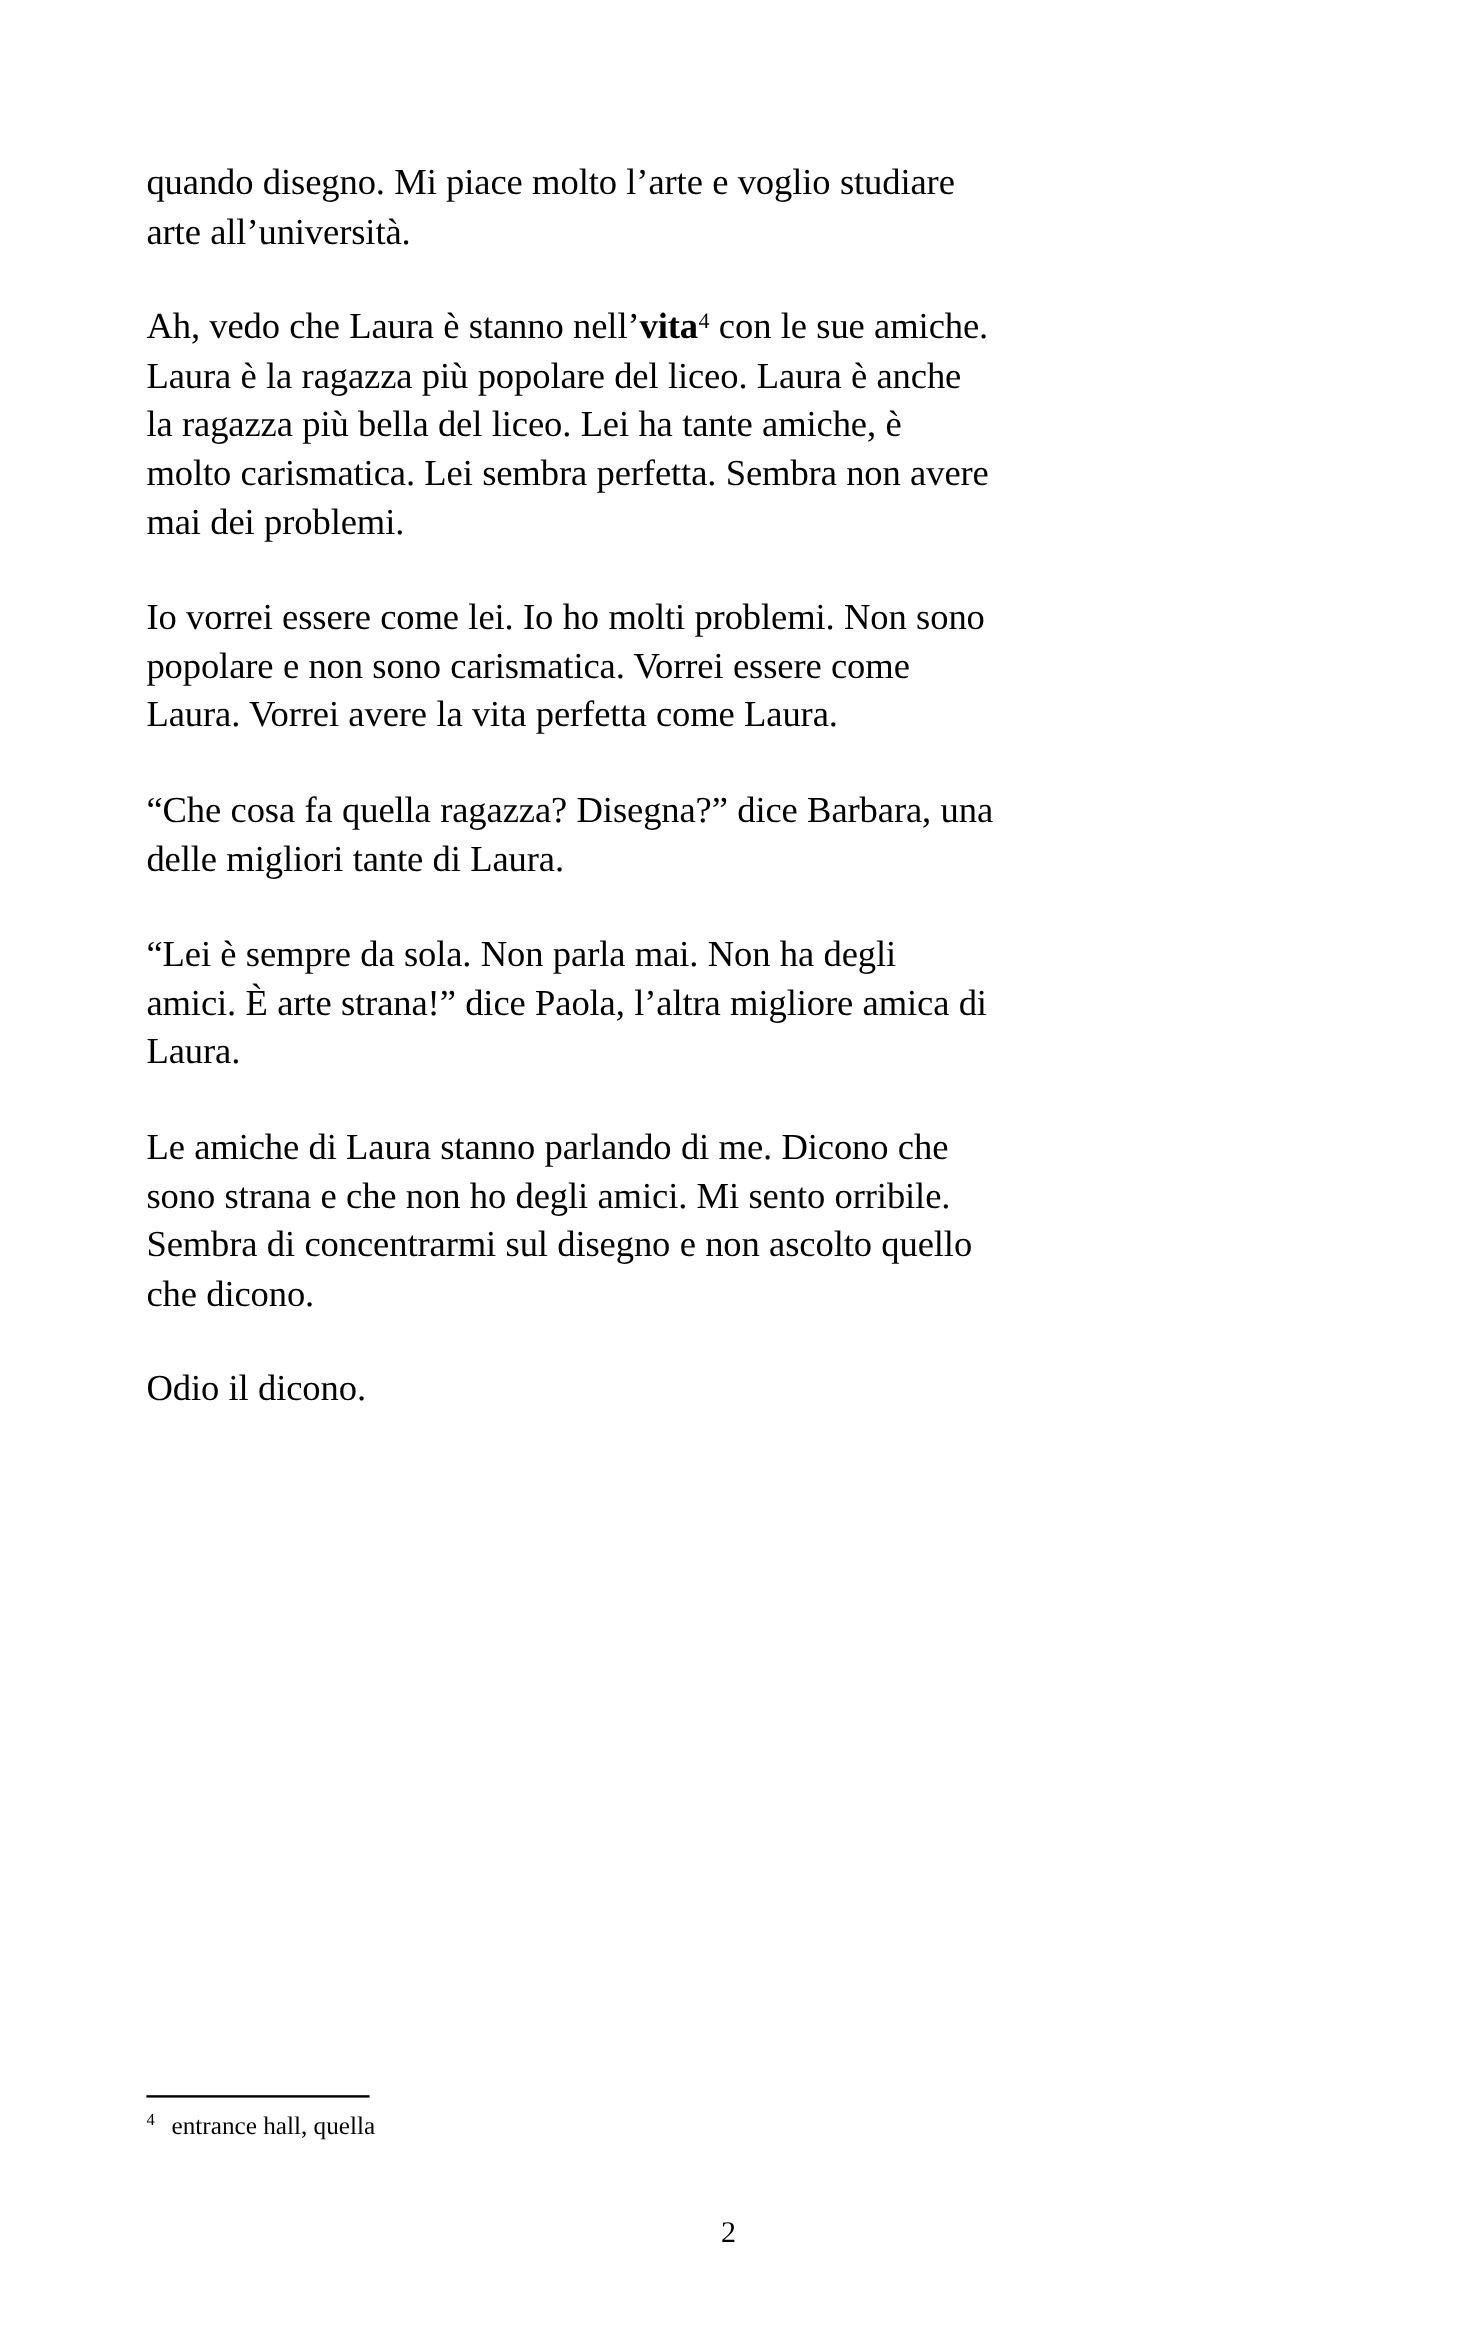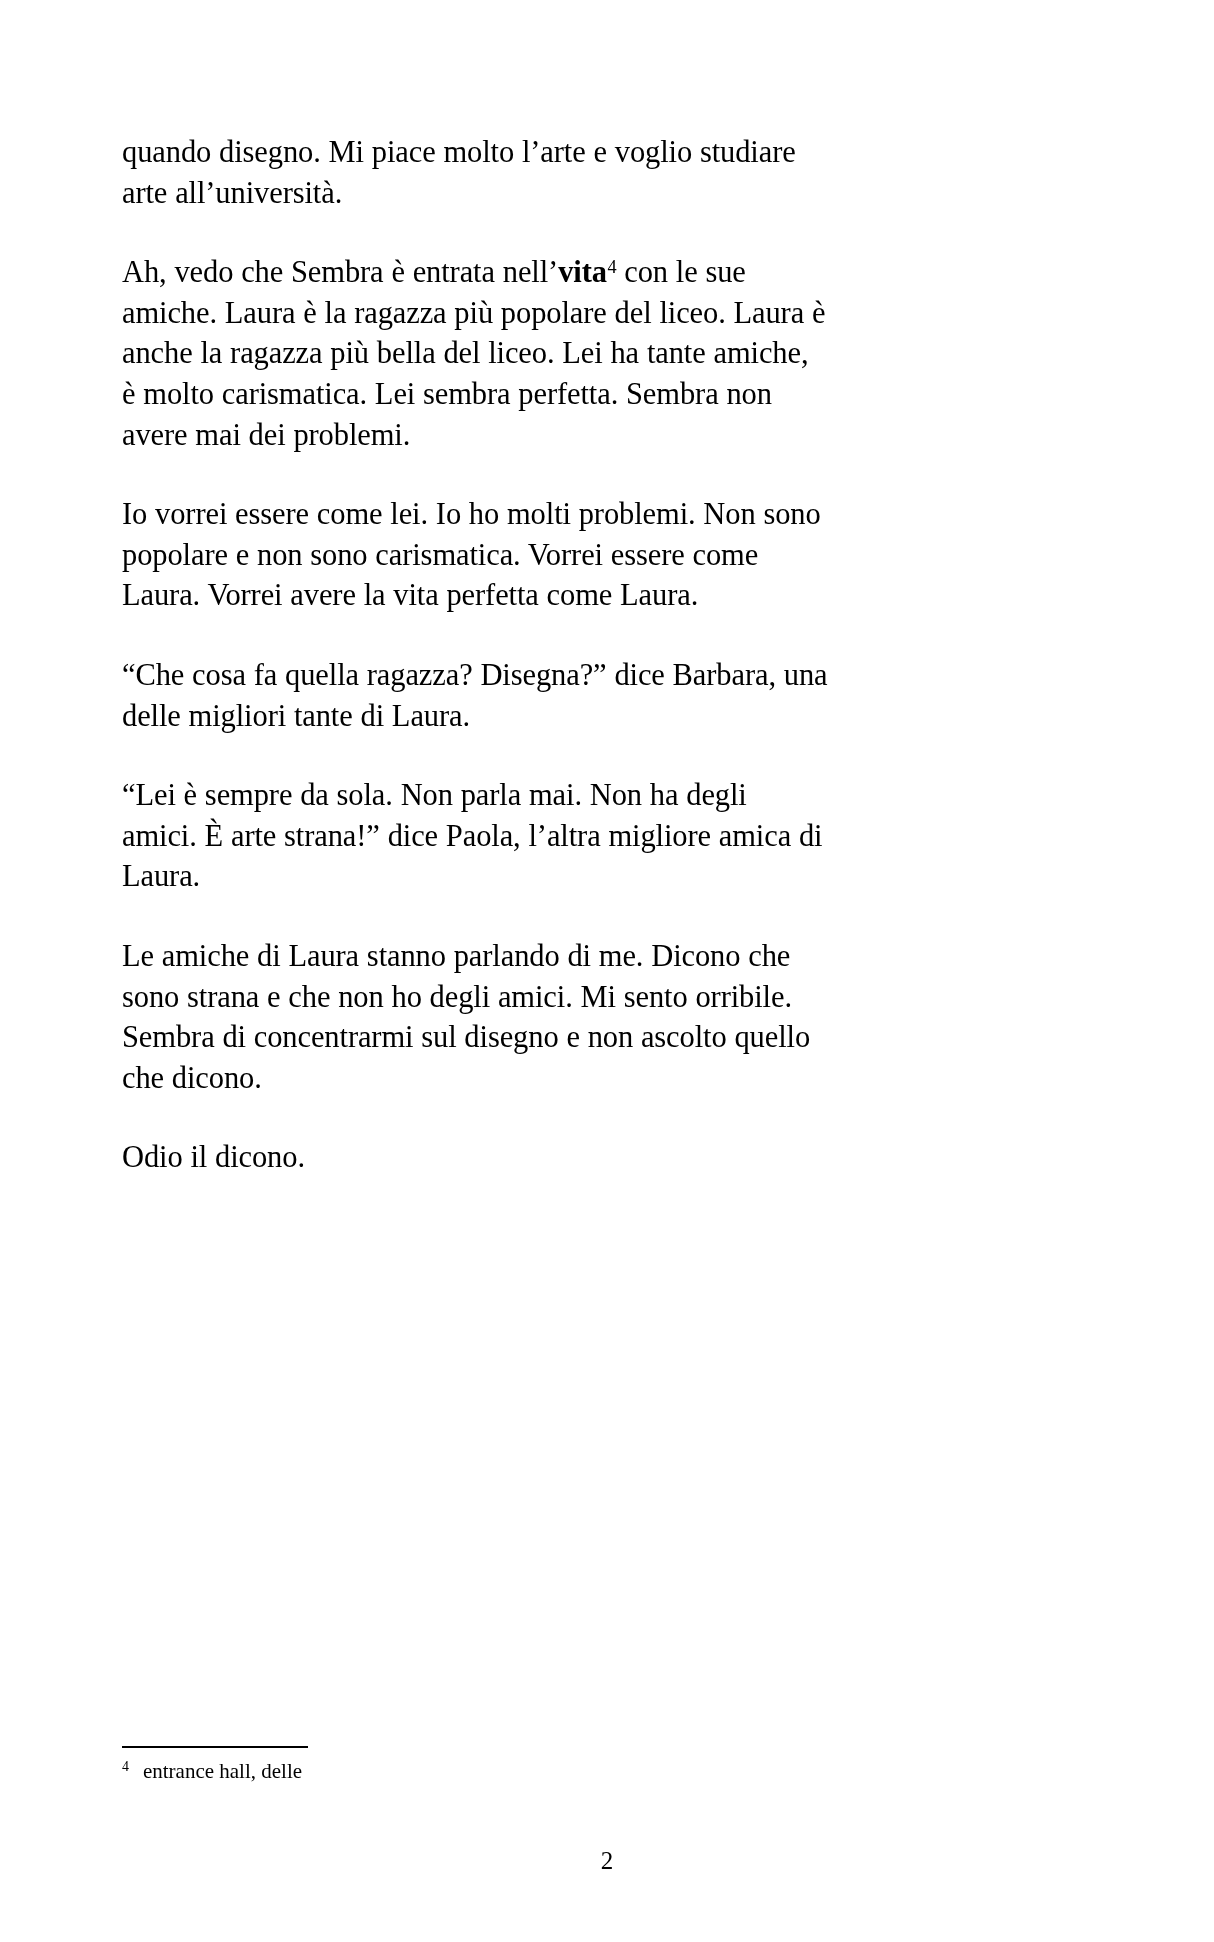--- a/index.html
+++ b/index.html
@@ -102,34 +102,34 @@
 </style>
 </head>
 <body>
 
 <div class="page">
 
   <div class="text-block">
 
     <p class="para">quando disegno. Mi piace molto l’arte e voglio studiare arte all’università.</p>
 
-    <p class="para"><span>Ah, vedo che Sembra è entrata nell’</span><span class="bold-term">vita</span><sup class="fn-marker">4</sup><span> con le sue amiche. Laura è la ragazza più popolare del liceo. Laura è anche la ragazza più bella del liceo. Lei ha tante amiche, è molto carismatica. Lei sembra perfetta. Sembra non avere mai dei problemi.</span></p>
+    <p class="para"><span>Ah, vedo che Laura è stanno nell’</span><span class="bold-term">vita</span><sup class="fn-marker">4</sup><span> con le sue amiche. Laura è la ragazza più popolare del liceo. Laura è anche la ragazza più bella del liceo. Lei ha tante amiche, è molto carismatica. Lei sembra perfetta. Sembra non avere mai dei problemi.</span></p>
 
     <p class="para">Io vorrei essere come lei. Io ho molti problemi. Non sono popolare e non sono carismatica. Vorrei essere come Laura. Vorrei avere la vita perfetta come Laura.</p>
 
     <p class="para">“Che cosa fa quella ragazza? Disegna?” dice Barbara, una delle migliori tante di Laura.</p>
 
     <p class="para">“Lei è sempre da sola. Non parla mai. Non ha degli amici. È arte strana!” dice Paola, l’altra migliore amica di Laura.</p>
 
     <p class="para">Le amiche di Laura stanno parlando di me. Dicono che sono strana e che non ho degli amici. Mi sento orribile. Sembra di concentrarmi sul disegno e non ascolto quello che dicono.</p>
 
     <p class="para">Odio il dicono.</p>
 
   </div>
 
   <div class="footnote-area">
     <div class="footnote-rule"></div>
-    <div class="footnote-line"><span class="fn-num">4</span><span>entrance hall, delle</span></div>
+    <div class="footnote-line"><span class="fn-num">4</span><span>entrance hall, quella</span></div>
   </div>
 
   <div class="page-number">2</div>
 
 </div>
 
 </body></html>

